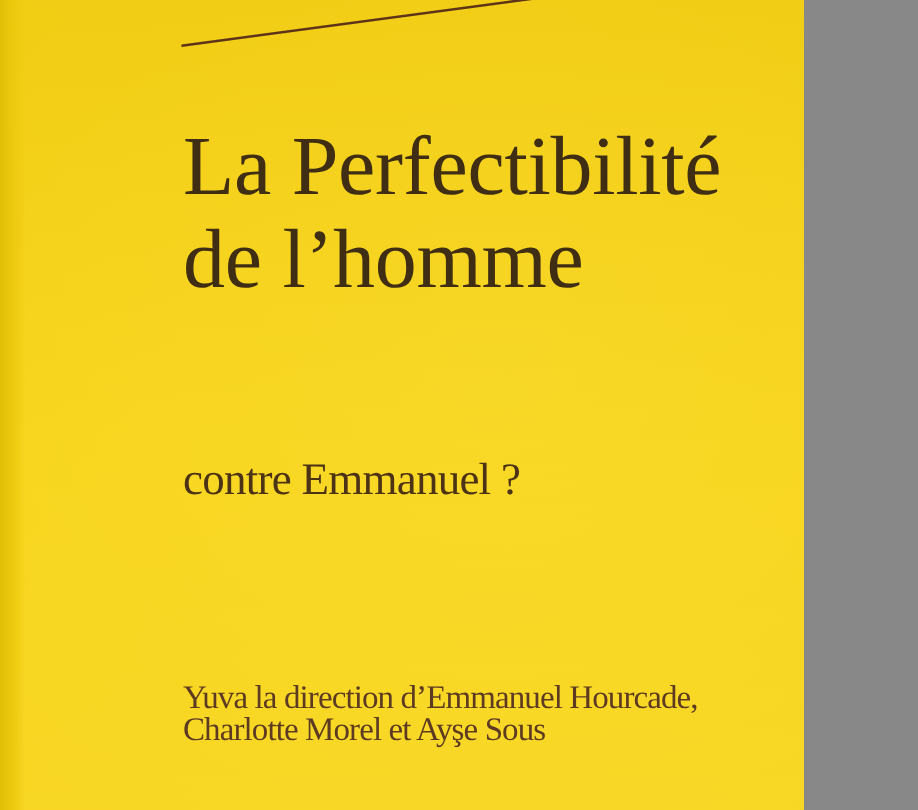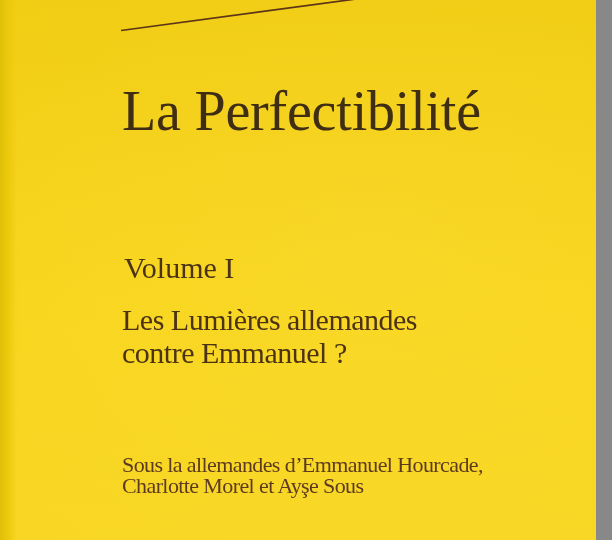--- a/index.html
+++ b/index.html
@@ -2,21 +2,21 @@
 <html><head>
 <meta charset="utf-8">
 <style>
   html, body {
     margin: 0;
     padding: 0;
     background: #888;
   }
   #cover {
     position: relative;
-    width: 596px;
+    width: 536px;
     height: 540px;
     overflow: hidden;
     font-family: "Liberation Serif", serif;
     background:
       
       linear-gradient(to right, #e0bf08 0px, #ecc90d 8px, rgba(236,201,13,0) 17px),
       
       linear-gradient(to bottom, rgba(190,145,0,0.10) 0%, rgba(255,235,110,0.08) 55%, rgba(255,240,140,0.12) 100%),
       radial-gradient(130% 110% at 62% 45%, rgba(255,233,90,0.18) 0%, rgba(0,0,0,0) 65%),
       #f7d315;
@@ -70,27 +70,26 @@
 <body>
 
 <div id="cover">
 
   <svg id="diag-line-svg" class="abs" viewBox="0 0 612 44" xmlns="http://www.w3.org/2000/svg" aria-hidden="true">
     <line x1="121" y1="30.5" x2="356" y2="-1" stroke-width="1.7" fill="none" stroke="#5e3418"></line>
   </svg>
 
   <div id="title" class="abs">
     <div>La Perfectibilité</div>
+    <div>de l’homme</div>
   </div>
 
-  <div id="volume" class="abs">Volume I</div>
 
   <div id="subtitle" class="abs">
-    <div>Les Lumières allemandes</div>
     <div>contre Emmanuel ?</div>
   </div>
 
   <div id="credits" class="abs">
-    <div>Sous la allemandes d’Emmanuel Hourcade,</div>
+    <div>Yuva la direction d’Emmanuel Hourcade,</div>
     <div>Charlotte Morel et Ayşe Sous</div>
   </div>
 
 </div>
 
 </body></html>

